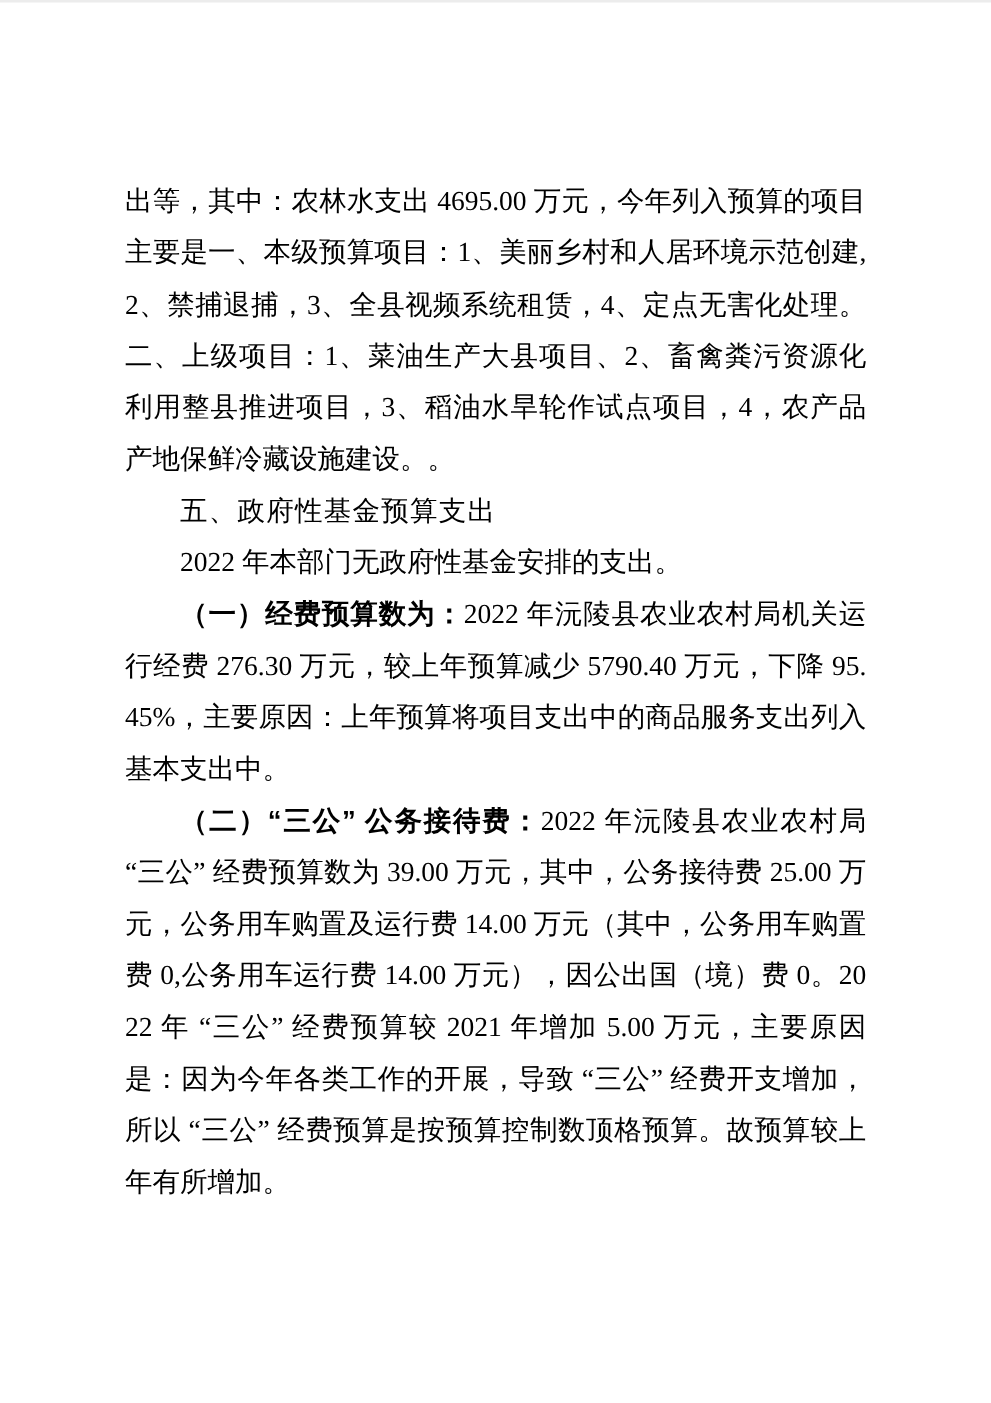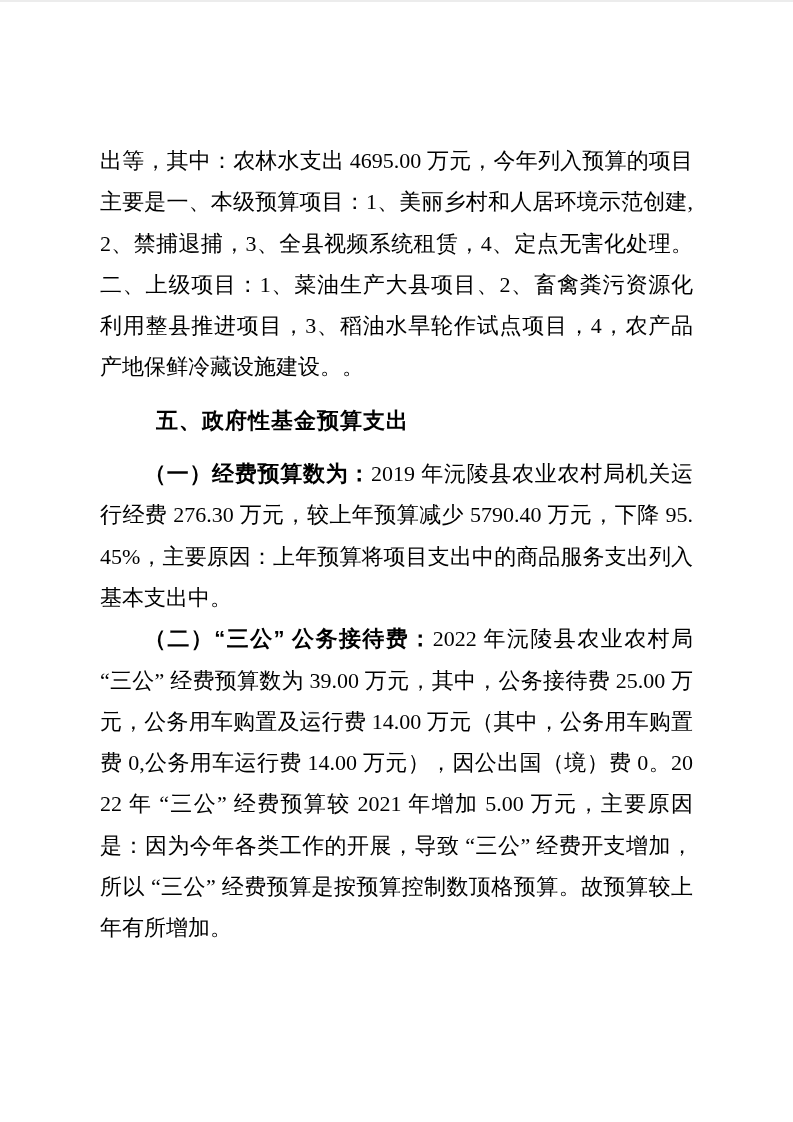--- a/index.html
+++ b/index.html
@@ -29,41 +29,42 @@
     text-justify: inter-character;
   }
   .para {
     margin: 0;
     word-break: break-all;
   }
   .para.indent {
     text-indent: 2em;
   }
   .heading {
-    margin: 12px;
+    margin: 0;
     text-indent: 2em;
     font-family: "Liberation Sans", "DejaVu Sans", sans-serif;
-    font-weight: bold;
+    font-weight: normal;
     letter-spacing: 1px;
   }
   .lead-bold {
     font-family: "Liberation Sans", "DejaVu Sans", sans-serif;
     font-weight: bold;
   }
 </style>
 </head>
 <body>
 
 <div class="page">
   <div class="content">
 
     <p class="para">出等，其中：农林水支出 4695.00 万元，今年列入预算的项目主要是一、本级预算项目：1、美丽乡村和人居环境示范创建,2、禁捕退捕，3、全县视频系统租赁，4、定点无害化处理。二、上级项目：1、菜油生产大县项目、2、畜禽粪污资源化利用整县推进项目，3、稻油水旱轮作试点项目，4，农产品产地保鲜冷藏设施建设。。</p>
 
     <p class="heading">五、政府性基金预算支出</p>
 
+    <p class="para indent">2022 年本部门无政府性基金安排的支出。</p>
 
 
-    <p class="para indent"><span class="lead-bold">（一）经费预算数为：</span><span>2019 年沅陵县农业农村局机关运行经费 276.30 万元，较上年预算减少 5790.40 万元，下降 95.45%，主要原因：上年预算将项目支出中的商品服务支出列入基本支出中。</span></p>
+    <p class="para indent"><span class="lead-bold">（一）经费预算数为：</span><span>2022 年沅陵县农业农村局机关运行经费 276.30 万元，较上年预算减少 5790.40 万元，下降 95.45%，主要原因：上年预算将项目支出中的商品服务支出列入基本支出中。</span></p>
 
     <p class="para indent"><span class="lead-bold">（二）“三公” 公务接待费：</span><span>2022 年沅陵县农业农村局 “三公” 经费预算数为 39.00 万元，其中，公务接待费 25.00 万元，公务用车购置及运行费 14.00 万元（其中，公务用车购置费 0,公务用车运行费 14.00 万元），因公出国（境）费 0。2022 年 “三公” 经费预算较 2021 年增加 5.00 万元，主要原因是：因为今年各类工作的开展，导致 “三公” 经费开支增加， 所以 “三公” 经费预算是按预算控制数顶格预算。故预算较上年有所增加。</span></p>
 
   </div>
 </div>
 
 </body></html>

